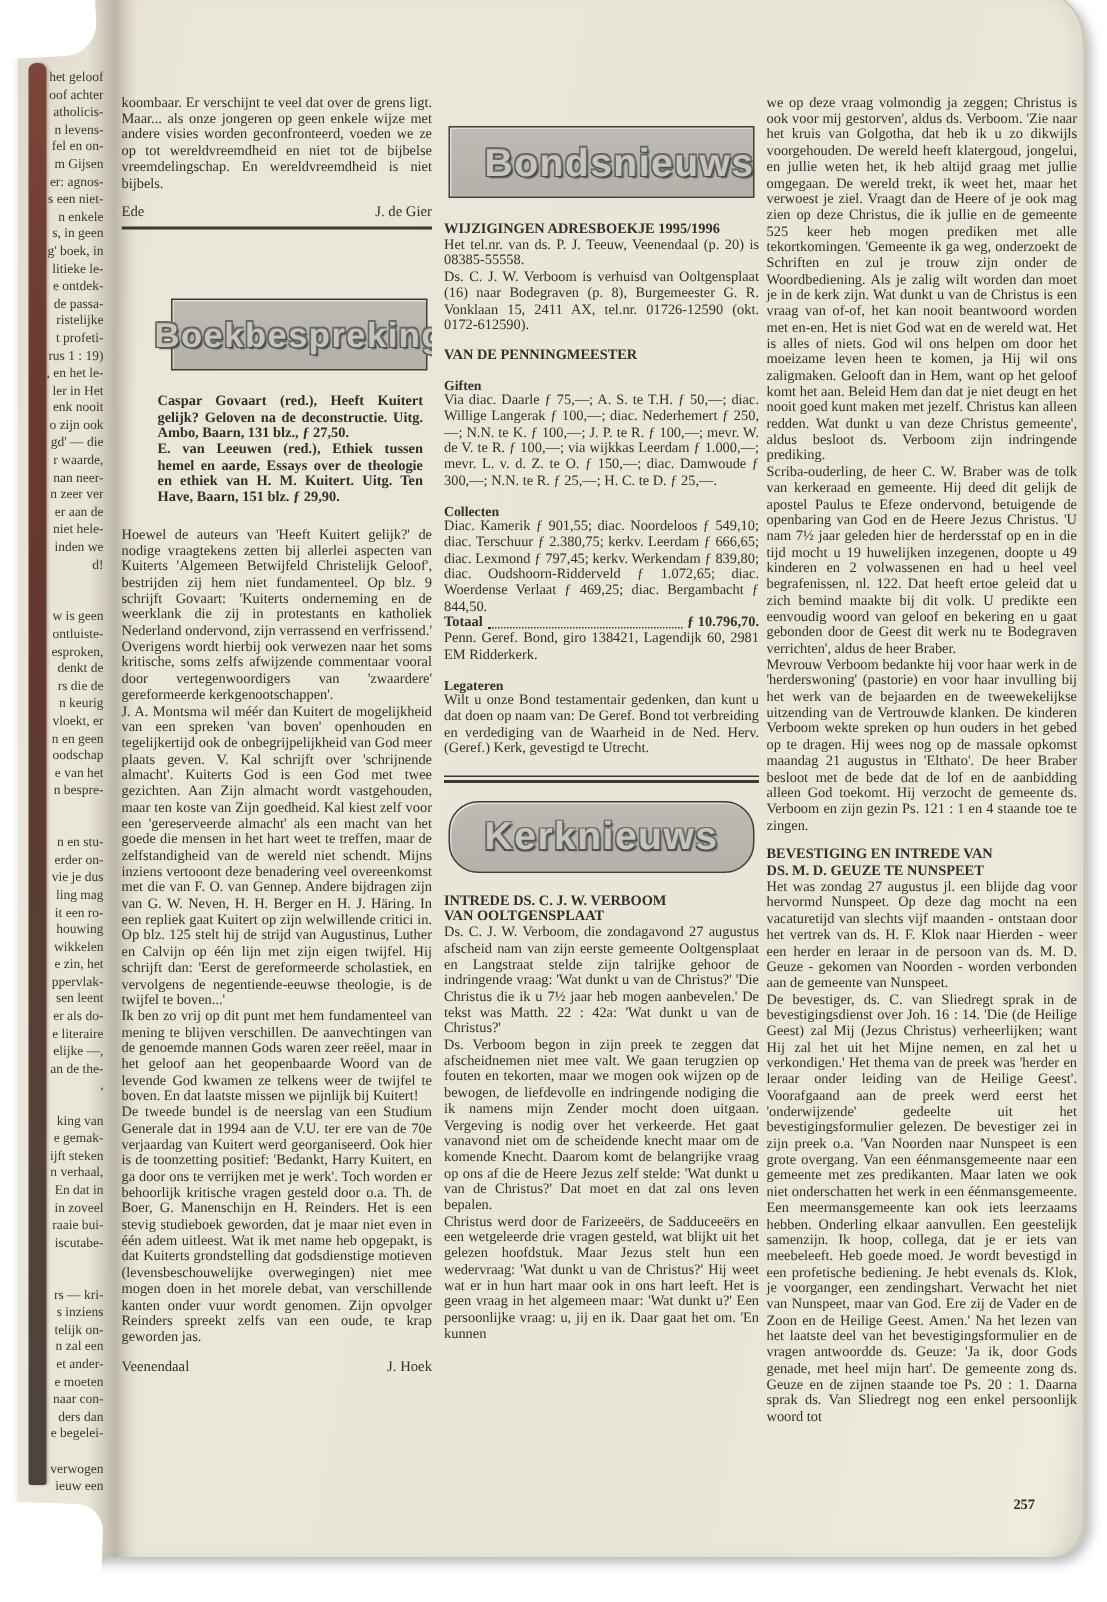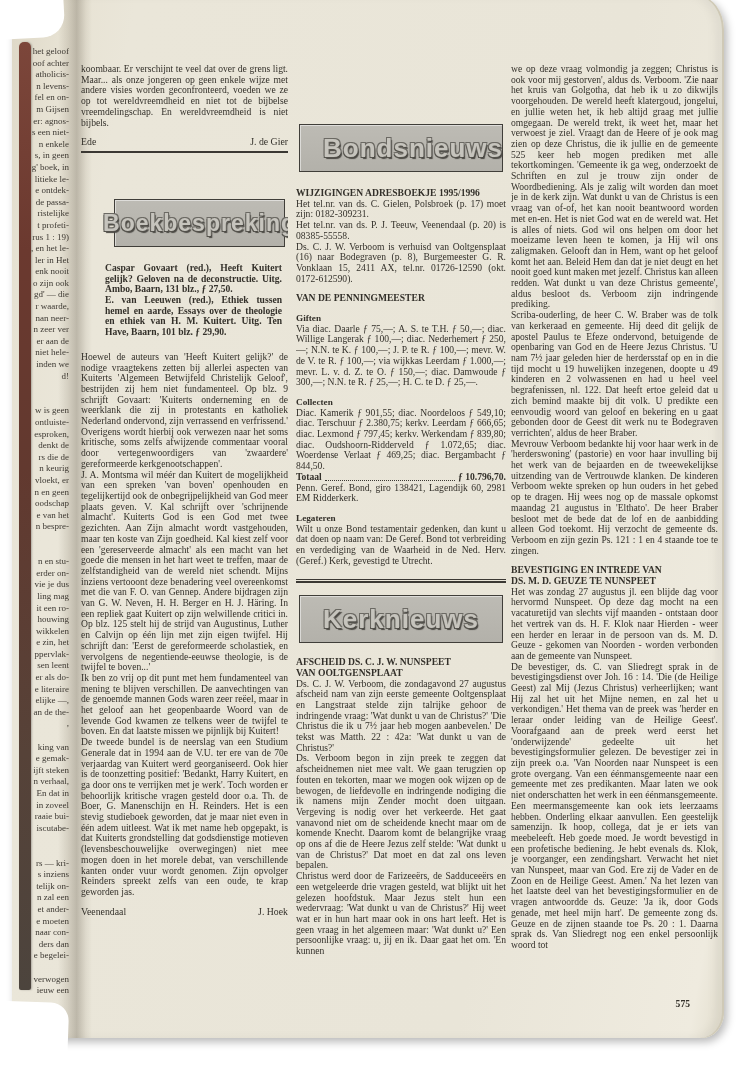--- a/index.html
+++ b/index.html
@@ -49,22 +49,22 @@
     box-shadow:1px 1px 0 rgba(255,255,255,.5) inset;
   }
   .section-box span{
     font-family:"Liberation Sans","DejaVu Sans",sans-serif;
     font-weight:bold;letter-spacing:1px;color:#c6c4bd;
     text-shadow:-1px -1px 0 #6b6963,1px -1px 0 #6b6963,-1px 1px 0 #55534d,1.5px 1.5px 1px #4a4843;
     white-space:nowrap;
   }
   .fs23{font-size:23px;} .fs26{font-size:26px;}
   .box-m1{margin-top:46px;margin-bottom:16px;margin-left:33px;}
-  .box-m2{margin-top:60px;margin-bottom:16px;padding-left:24px;}
-  .box-m3{margin-top:12px;margin-bottom:14px;}
+  .box-m2{margin-top:20px;margin-bottom:16px;padding-left:24px;}
+  .box-m3{margin-top:12px;margin-bottom:14px;border-radius:20px;}
   .book-refs{font-weight:bold;padding:0 6px 0 24px;margin-bottom:14px;}
   .book-refs div{text-align:justify;}
   .art-title{font-weight:bold;margin-top:9px;text-align:left;}
   .art-title.tight{margin-top:0;}
   .subhead{font-weight:bold;font-size:9.2px;margin-top:9px;}
   .total-row{display:flex;align-items:flex-end;font-weight:bold;}
   .total-row .leader{flex:1;border-bottom:1.6px dotted #3b3833;margin:0 3px 2px 3px;height:1px;}
   .thick-rule{margin:12px 0 0 0;height:0;border-top:1.4px solid #3b3833;border-bottom:2.6px solid #3b3833;padding-top:1.6px;}
   .page-num{position:absolute;left:560px;top:1002px;width:118px;text-align:right;font-weight:bold;font-size:9.6px;}
 </style>
@@ -165,62 +165,61 @@
     <div class="para">koombaar. Er verschijnt te veel dat over de grens ligt. Maar... als onze jongeren op geen enkele wijze met andere visies worden geconfronteerd, voeden we ze op tot wereldvreemdheid en niet tot de bijbelse vreemdelingschap. En wereldvreemdheid is niet bijbels.</div>
     <div class="sig-row sig-rule">
       <span>Ede</span>
       <span>J. de Gier</span>
     </div>
     <div class="section-box box-m1">
       <span class="fs23">Boekbespreking</span>
     </div>
     <div class="book-refs">
         <div>Caspar Govaart (red.), Heeft Kuitert gelijk? Geloven na de deconstructie. Uitg. Ambo, Baarn, 131 blz., ƒ 27,50.</div>
-        <div>E. van Leeuwen (red.), Ethiek tussen hemel en aarde, Essays over de theologie en ethiek van H. M. Kuitert. Uitg. Ten Have, Baarn, 101 blz. ƒ 29,90.</div>
+        <div>E. van Leeuwen (red.), Ethiek tussen hemel en aarde, Essays over de theologie en ethiek van H. M. Kuitert. Uitg. Ten Have, Baarn, 151 blz. ƒ 29,90.</div>
       </div>
     <div>
         <div class="para">Hoewel de auteurs van 'Heeft Kuitert gelijk?' de nodige vraagtekens zetten bij allerlei aspecten van Kuiterts 'Algemeen Betwijfeld Christelijk Geloof', bestrijden zij hem niet fundamenteel. Op blz. 9 schrijft Govaart: 'Kuiterts onderneming en de weerklank die zij in protestants en katholiek Nederland ondervond, zijn verrassend en verfrissend.' Overigens wordt hierbij ook verwezen naar het soms kritische, soms zelfs afwijzende commentaar vooral door vertegenwoordigers van 'zwaardere' gereformeerde kerkgenootschappen'.</div>
         <div class="para">J. A. Montsma wil méér dan Kuitert de mogelijkheid van een spreken 'van boven' openhouden en tegelijkertijd ook de onbegrijpelijkheid van God meer plaats geven. V. Kal schrijft over 'schrijnende almacht'. Kuiterts God is een God met twee gezichten. Aan Zijn almacht wordt vastgehouden, maar ten koste van Zijn goedheid. Kal kiest zelf voor een 'gereserveerde almacht' als een macht van het goede die mensen in het hart weet te treffen, maar de zelfstandigheid van de wereld niet schendt. Mijns inziens vertooont deze benadering veel overeenkomst met die van F. O. van Gennep. Andere bijdragen zijn van G. W. Neven, H. H. Berger en H. J. Häring. In een repliek gaat Kuitert op zijn welwillende critici in. Op blz. 125 stelt hij de strijd van Augustinus, Luther en Calvijn op één lijn met zijn eigen twijfel. Hij schrijft dan: 'Eerst de gereformeerde scholastiek, en vervolgens de negentiende-eeuwse theologie, is de twijfel te boven...'</div>
         <div class="para">Ik ben zo vrij op dit punt met hem fundamenteel van mening te blijven verschillen. De aanvechtingen van de genoemde mannen Gods waren zeer reëel, maar in het geloof aan het geopenbaarde Woord van de levende God kwamen ze telkens weer de twijfel te boven. En dat laatste missen we pijnlijk bij Kuitert!</div>
         <div class="para">De tweede bundel is de neerslag van een Studium Generale dat in 1994 aan de V.U. ter ere van de 70e verjaardag van Kuitert werd georganiseerd. Ook hier is de toonzetting positief: 'Bedankt, Harry Kuitert, en ga door ons te verrijken met je werk'. Toch worden er behoorlijk kritische vragen gesteld door o.a. Th. de Boer, G. Manenschijn en H. Reinders. Het is een stevig studieboek geworden, dat je maar niet even in één adem uitleest. Wat ik met name heb opgepakt, is dat Kuiterts grondstelling dat godsdienstige motieven (levensbeschouwelijke overwegingen) niet mee mogen doen in het morele debat, van verschillende kanten onder vuur wordt genomen. Zijn opvolger Reinders spreekt zelfs van een oude, te krap geworden jas.</div>
       </div>
     <div class="sig-row">
       <span>Veenendaal</span>
       <span>J. Hoek</span>
     </div>
   </div>
 
   <div class="col col2">
     <div class="section-box box-m2">
       <span class="fs26">Bondsnieuws</span>
     </div>
     <div class="art-title tight">WIJZIGINGEN ADRESBOEKJE 1995/1996</div>
     <div>
-        <div class="para">Het tel.nr. van ds. C. Gielen, Polsbroek (p. 17) moet zijn: 0182-309231.</div>
         <div class="para">Het tel.nr. van ds. P. J. Teeuw, Veenendaal (p. 20) is 08385-55558.</div>
         <div class="para">Ds. C. J. W. Verboom is verhuisd van Ooltgensplaat (16) naar Bodegraven (p. 8), Burgemeester G. R. Vonklaan 15, 2411 AX, tel.nr. 01726-12590 (okt. 0172-612590).</div>
       </div>
     <div class="art-title">VAN DE PENNINGMEESTER</div>
     <div class="subhead">Giften</div>
     <div class="para">Via diac. Daarle ƒ 75,—; A. S. te T.H. ƒ 50,—; diac. Willige Langerak ƒ 100,—; diac. Nederhemert ƒ 250,—; N.N. te K. ƒ 100,—; J. P. te R. ƒ 100,—; mevr. W. de V. te R. ƒ 100,—; via wijkkas Leerdam ƒ 1.000,—; mevr. L. v. d. Z. te O. ƒ 150,—; diac. Damwoude ƒ 300,—; N.N. te R. ƒ 25,—; H. C. te D. ƒ 25,—.</div>
     <div class="subhead">Collecten</div>
     <div class="para">Diac. Kamerik ƒ 901,55; diac. Noordeloos ƒ 549,10; diac. Terschuur ƒ 2.380,75; kerkv. Leerdam ƒ 666,65; diac. Lexmond ƒ 797,45; kerkv. Werkendam ƒ 839,80; diac. Oudshoorn-Ridderveld ƒ 1.072,65; diac. Woerdense Verlaat ƒ 469,25; diac. Bergambacht ƒ 844,50.</div>
     <div class="total-row">
       <span>Totaal</span>
       <span class="leader"></span>
       <span>ƒ 10.796,70.</span>
     </div>
     <div class="para">Penn. Geref. Bond, giro 138421, Lagendijk 60, 2981 EM Ridderkerk.</div>
     <div class="subhead">Legateren</div>
     <div class="para">Wilt u onze Bond testamentair gedenken, dan kunt u dat doen op naam van: De Geref. Bond tot verbreiding en verdediging van de Waarheid in de Ned. Herv. (Geref.) Kerk, gevestigd te Utrecht.</div>
     <div class="thick-rule"></div>
     <div class="section-box box-m3">
       <span class="fs26">Kerknieuws</span>
     </div>
-    <div class="art-title tight">AFSCHEID DS. C. J. W. NUNSPEET</div>
+    <div class="art-title tight">INTREDE DS. C. J. W. VERBOOM</div>
     <div class="art-title tight">VAN OOLTGENSPLAAT</div>
     <div>
         <div class="para">Ds. C. J. W. Verboom, die zondagavond 27 augustus afscheid nam van zijn eerste gemeente Ooltgensplaat en Langstraat stelde zijn talrijke gehoor de indringende vraag: 'Wat dunkt u van de Christus?' 'Die Christus die ik u 7½ jaar heb mogen aanbevelen.' De tekst was Matth. 22 : 42a: 'Wat dunkt u van de Christus?'</div>
         <div class="para">Ds. Verboom begon in zijn preek te zeggen dat afscheidnemen niet mee valt. We gaan terugzien op fouten en tekorten, maar we mogen ook wijzen op de bewogen, de liefdevolle en indringende nodiging die ik namens mijn Zender mocht doen uitgaan. Vergeving is nodig over het verkeerde. Het gaat vanavond niet om de scheidende knecht maar om de komende Knecht. Daarom komt de belangrijke vraag op ons af die de Heere Jezus zelf stelde: 'Wat dunkt u van de Christus?' Dat moet en dat zal ons leven bepalen.</div>
         <div class="para">Christus werd door de Farizeeërs, de Sadduceeërs en een wetgeleerde drie vragen gesteld, wat blijkt uit het gelezen hoofdstuk. Maar Jezus stelt hun een wedervraag: 'Wat dunkt u van de Christus?' Hij weet wat er in hun hart maar ook in ons hart leeft. Het is geen vraag in het algemeen maar: 'Wat dunkt u?' Een persoonlijke vraag: u, jij en ik. Daar gaat het om. 'En kunnen</div>
       </div>
   </div>
 
   <div class="col col3">
     <div>
@@ -229,17 +228,17 @@
         <div class="para">Mevrouw Verboom bedankte hij voor haar werk in de 'herderswoning' (pastorie) en voor haar invulling bij het werk van de bejaarden en de tweewekelijkse uitzending van de Vertrouwde klanken. De kinderen Verboom wekte spreken op hun ouders in het gebed op te dragen. Hij wees nog op de massale opkomst maandag 21 augustus in 'Elthato'. De heer Braber besloot met de bede dat de lof en de aanbidding alleen God toekomt. Hij verzocht de gemeente ds. Verboom en zijn gezin Ps. 121 : 1 en 4 staande toe te zingen.</div>
       </div>
     <div class="art-title">BEVESTIGING EN INTREDE VAN</div>
     <div class="art-title tight">DS. M. D. GEUZE TE NUNSPEET</div>
     <div>
         <div class="para">Het was zondag 27 augustus jl. een blijde dag voor hervormd Nunspeet. Op deze dag mocht na een vacaturetijd van slechts vijf maanden - ontstaan door het vertrek van ds. H. F. Klok naar Hierden - weer een herder en leraar in de persoon van ds. M. D. Geuze - gekomen van Noorden - worden verbonden aan de gemeente van Nunspeet.</div>
         <div class="para">De bevestiger, ds. C. van Sliedregt sprak in de bevestigingsdienst over Joh. 16 : 14. 'Die (de Heilige Geest) zal Mij (Jezus Christus) verheerlijken; want Hij zal het uit het Mijne nemen, en zal het u verkondigen.' Het thema van de preek was 'herder en leraar onder leiding van de Heilige Geest'. Voorafgaand aan de preek werd eerst het 'onderwijzende' gedeelte uit het bevestigingsformulier gelezen. De bevestiger zei in zijn preek o.a. 'Van Noorden naar Nunspeet is een grote overgang. Van een éénmansgemeente naar een gemeente met zes predikanten. Maar laten we ook niet onderschatten het werk in een éénmansgemeente. Een meermansgemeente kan ook iets leerzaams hebben. Onderling elkaar aanvullen. Een geestelijk samenzijn. Ik hoop, collega, dat je er iets van meebeleeft. Heb goede moed. Je wordt bevestigd in een profetische bediening. Je hebt evenals ds. Klok, je voorganger, een zendingshart. Verwacht het niet van Nunspeet, maar van God. Ere zij de Vader en de Zoon en de Heilige Geest. Amen.' Na het lezen van het laatste deel van het bevestigingsformulier en de vragen antwoordde ds. Geuze: 'Ja ik, door Gods genade, met heel mijn hart'. De gemeente zong ds. Geuze en de zijnen staande toe Ps. 20 : 1. Daarna sprak ds. Van Sliedregt nog een enkel persoonlijk woord tot</div>
       </div>
   </div>
 
-  <div class="page-num">575</div>
+  <div class="page-num">257</div>
 
   <div class="corner-white-top"></div>
   <div class="corner-white-bottom"></div>
 </div>
 
 </body></html>

